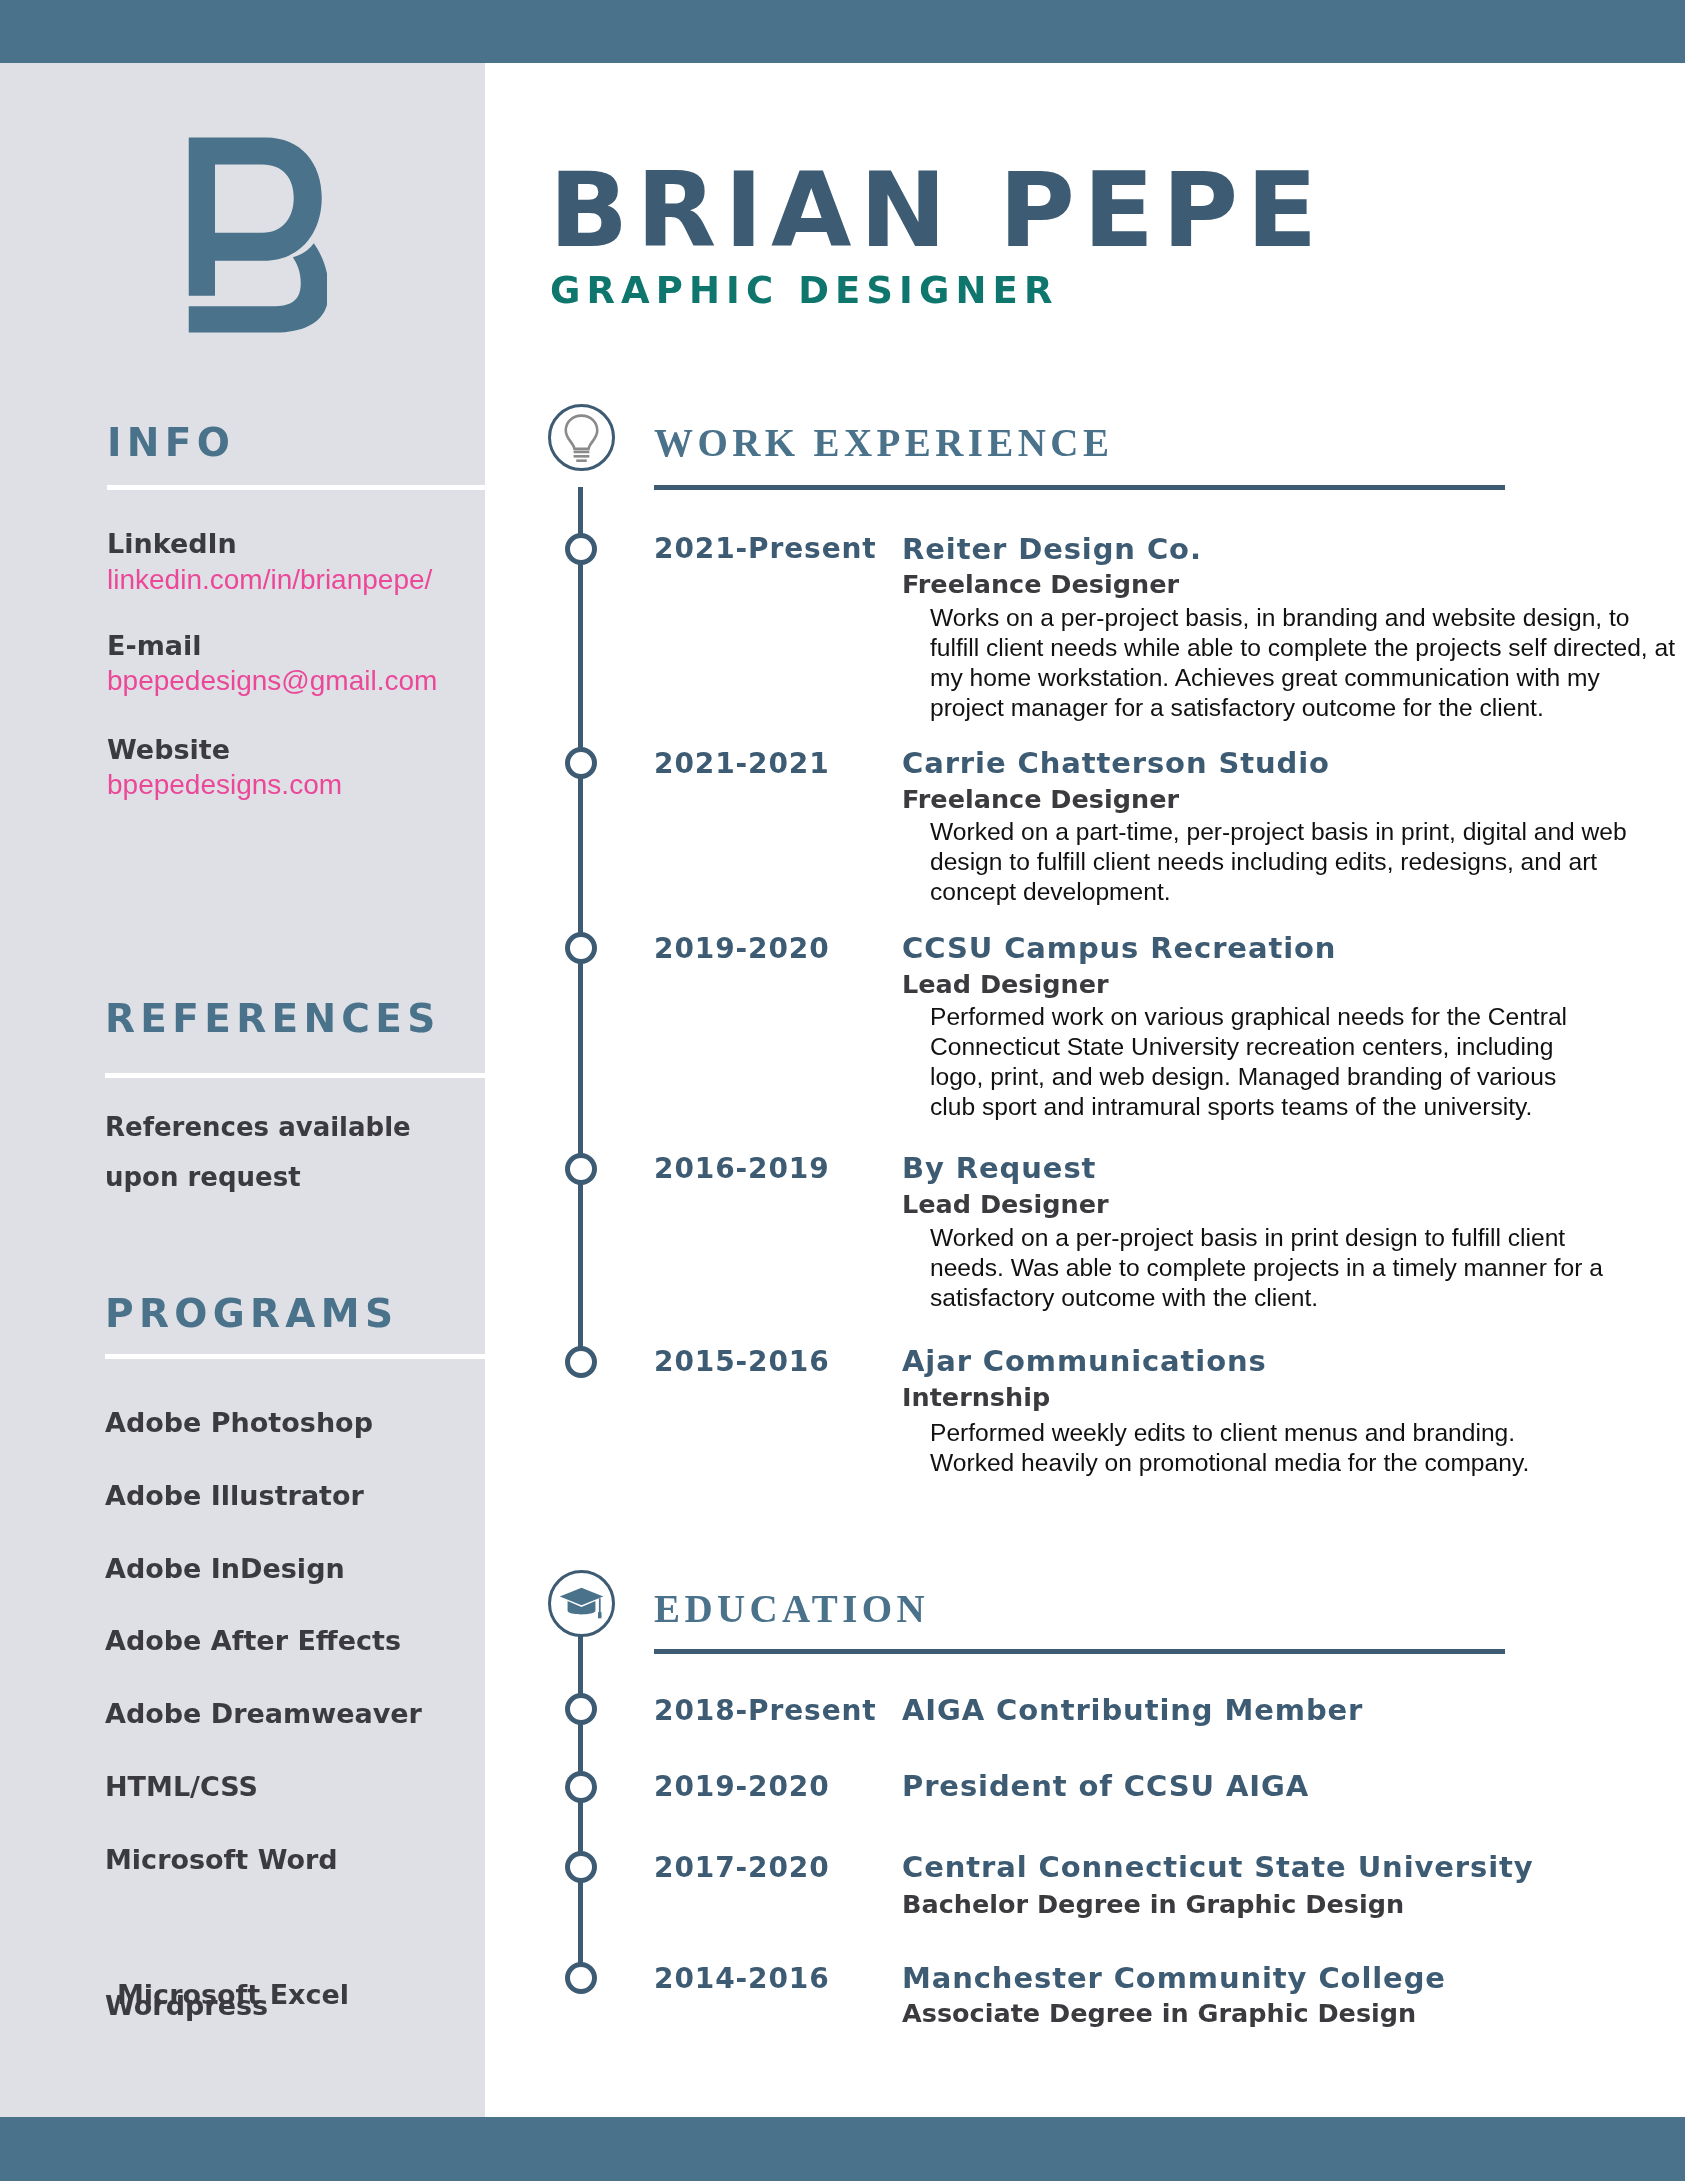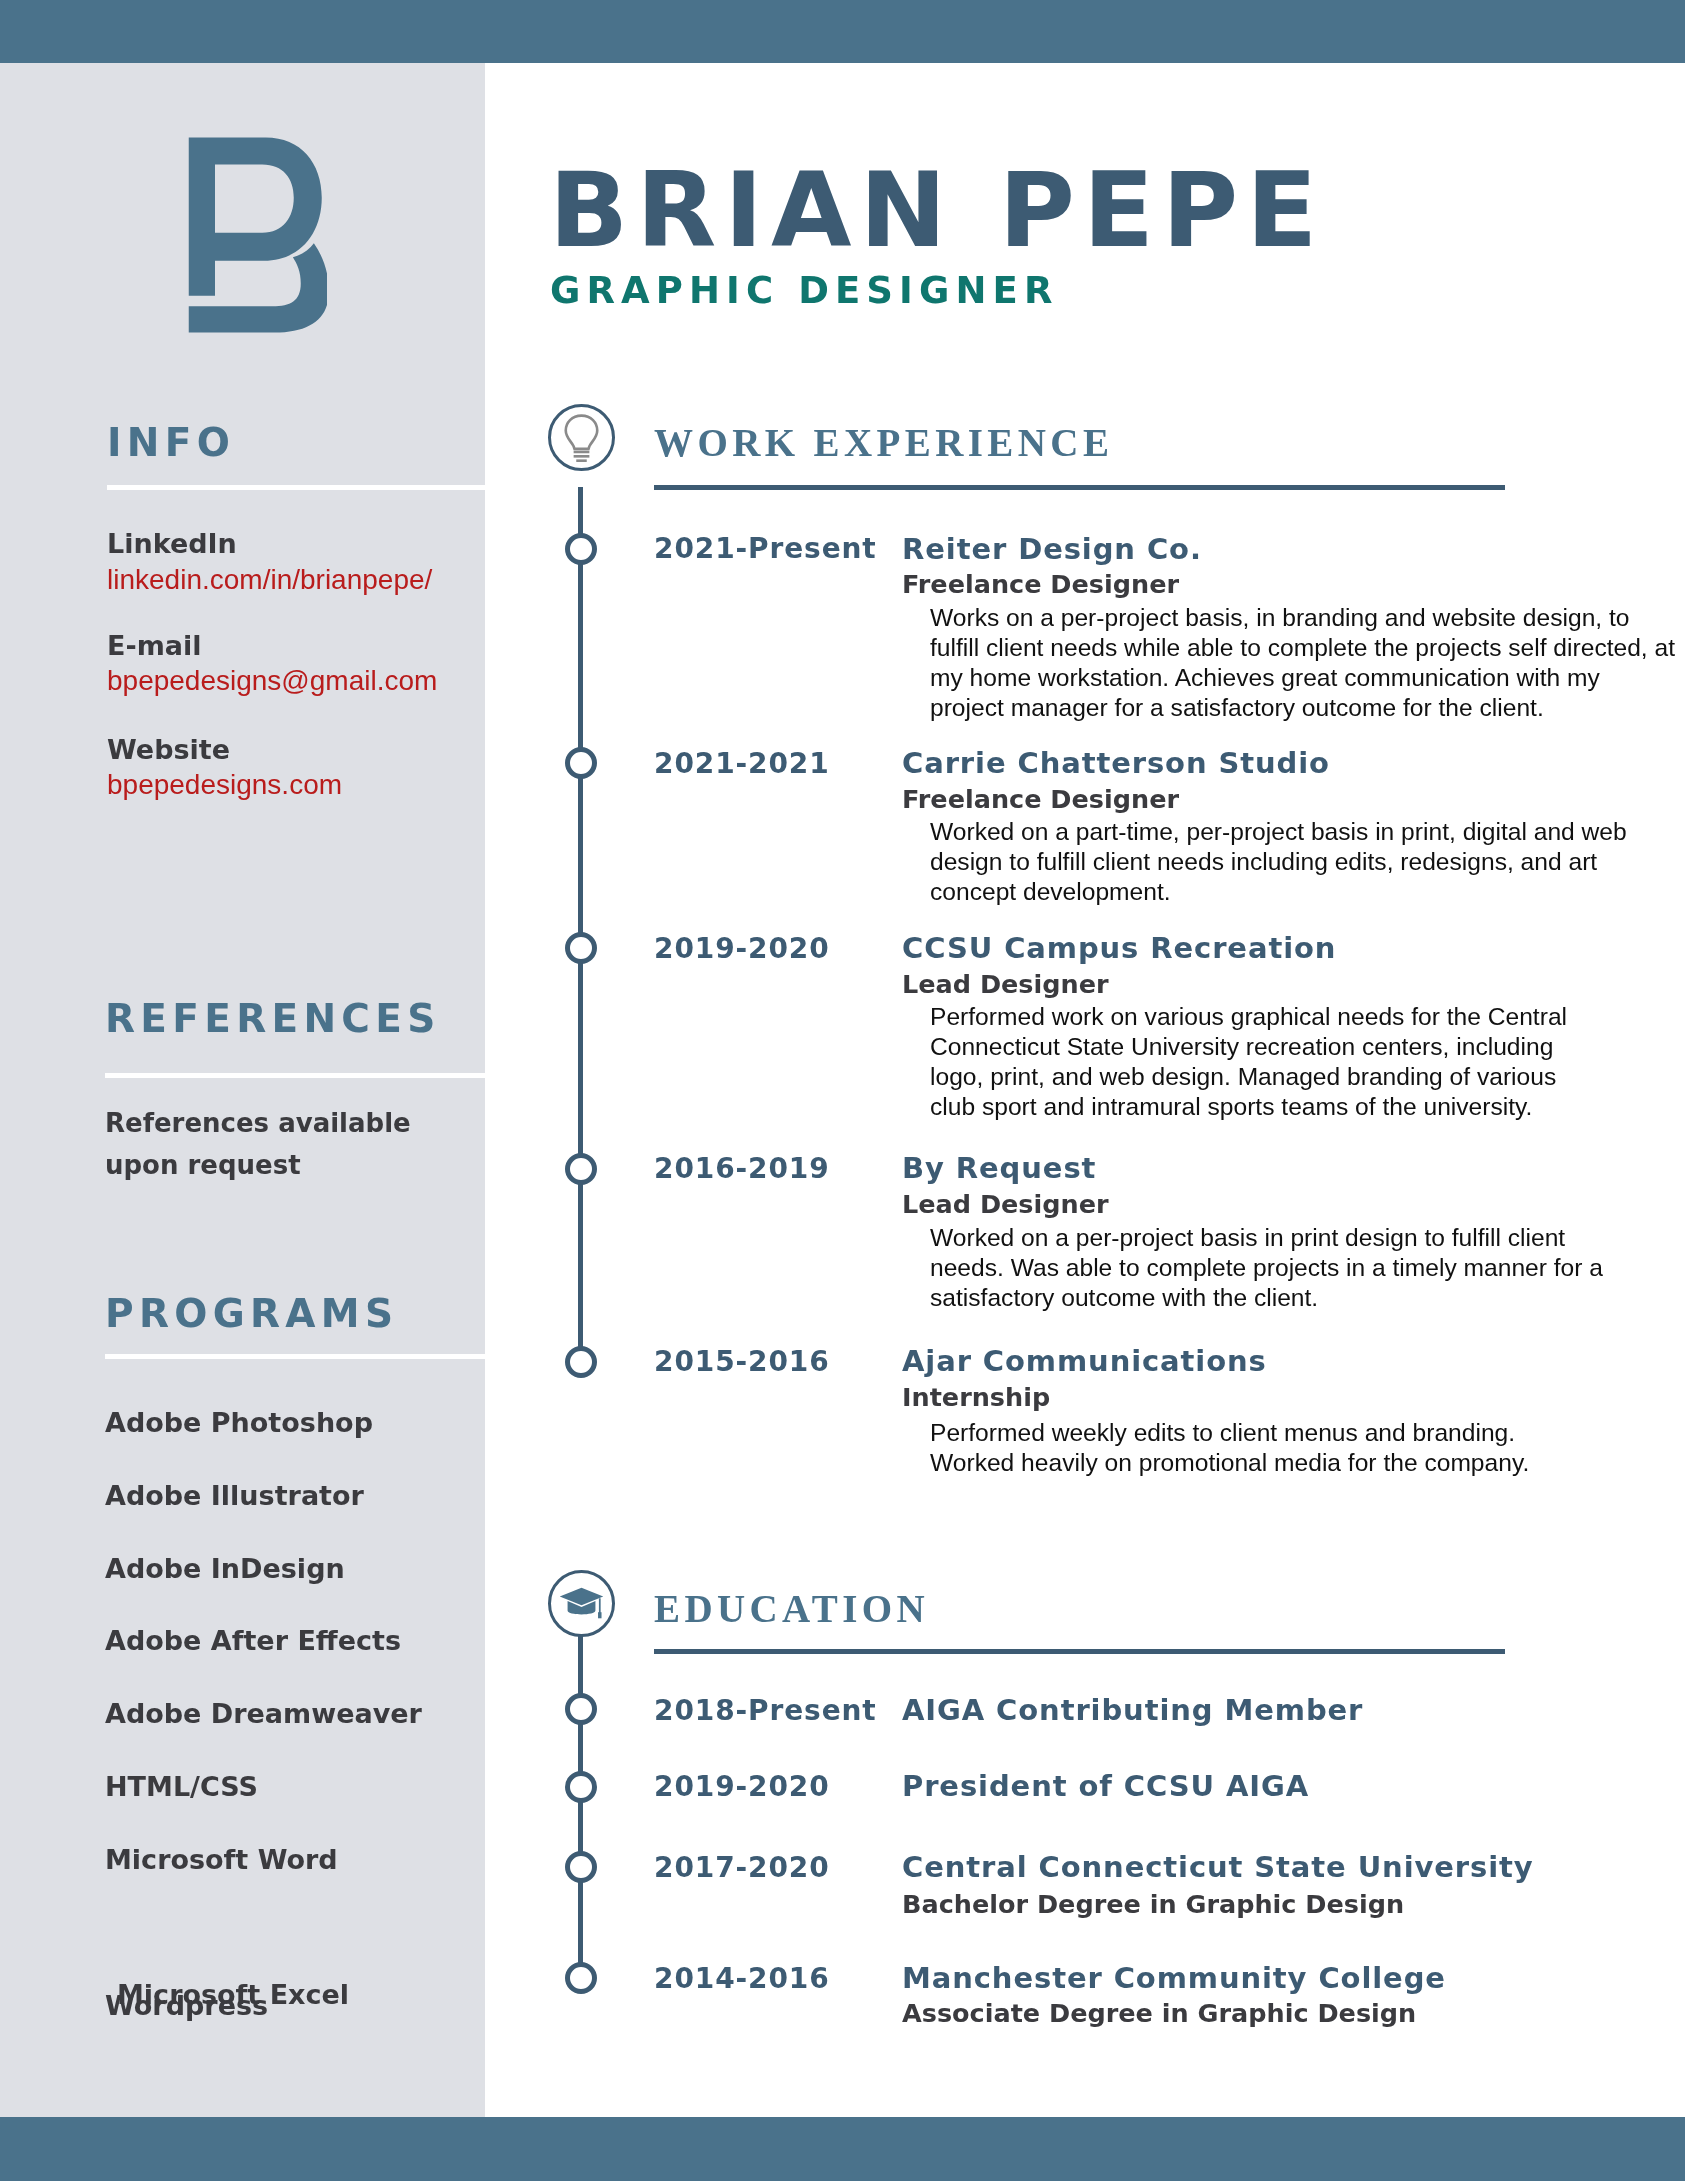--- a/index.html
+++ b/index.html
@@ -7,22 +7,22 @@
   body { position:relative; font-family:"DejaVu Sans", sans-serif; }
   .abs { position:absolute; }
   .bar { left:0; width:1685px; background:#4a728b; }
   #top-bar { top:0; height:63px; }
   #bottom-bar { top:2117px; height:64px; }
   #sidebar { left:0; top:63px; width:485px; height:2054px; background:#dee0e5; }
 
   .side-h { left:107px; font-family:"DejaVu Sans", sans-serif; font-weight:bold; font-size:39px; letter-spacing:5.3px; color:#4a728b; line-height:1; }
   .side-rule { left:107px; width:378px; height:5.3px; background:#ffffff; }
   .info-label { left:107px; font-family:"DejaVu Sans", sans-serif; font-weight:bold; font-size:27px; color:#3b3b3f; line-height:1; }
-  .info-value { left:107px; font-family:"Liberation Sans", sans-serif; font-size:28px; color:#b91c1c; line-height:1; }
-  .ref-text { left:105px; width:369px; font-family:"DejaVu Sans", sans-serif; font-weight:bold; font-size:26px; color:#3b3b3f; line-height:42px; }
+  .info-value { left:107px; font-family:"Liberation Sans", sans-serif; font-size:28px; color:#ec4899; line-height:1; }
+  .ref-text { left:105px; width:369px; font-family:"DejaVu Sans", sans-serif; font-weight:bold; font-size:26px; color:#3b3b3f; line-height:50px; }
   .prog { left:105px; font-family:"DejaVu Sans", sans-serif; font-weight:bold; font-size:27px; color:#3b3b3f; line-height:1; }
 
   #name { left:549px; top:158px; font-family:"DejaVu Sans", sans-serif; font-weight:bold; font-size:104px; letter-spacing:8px; color:#3d5b73; line-height:1; }
   #title { left:550px; top:272px; font-family:"DejaVu Sans", sans-serif; font-weight:bold; font-size:37px; letter-spacing:6.1px; color:#0f766e; line-height:1; }
 
   .sec-icon { width:67px; height:67px; border:3.5px solid #3d5b73; border-radius:50%; background:#fff; display:flex; align-items:center; justify-content:center; }
   .sec-h { left:654px; font-family:Liberation Serif, serif; font-weight:bold; font-size:39px; letter-spacing:4.4px; color:#4a728b; line-height:1; }
   .sec-rule { left:654px; width:851px; height:5.3px; background:#3d5b73; }
   .tl-line { left:578px; width:5.3px; background:#3d5b73; }
   .tl-node { left:565px; width:32px; height:32px; border:5.3px solid #3d5b73; border-radius:50%; background:#fff; }

